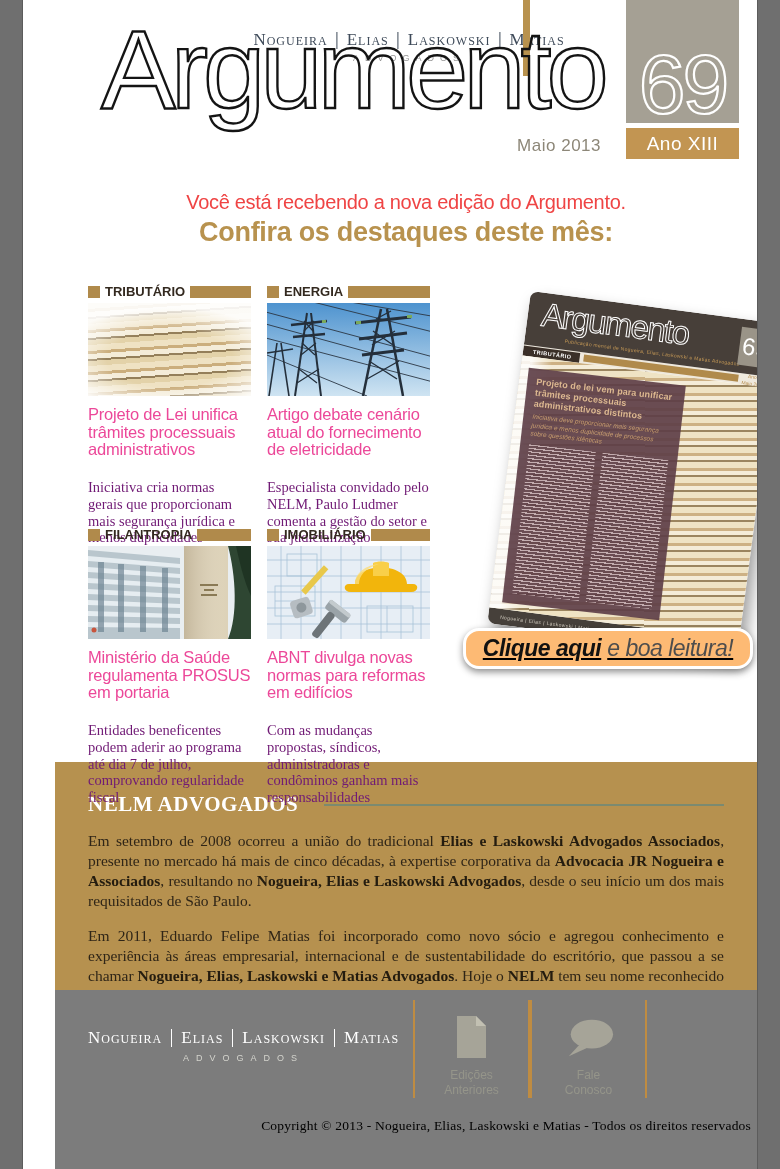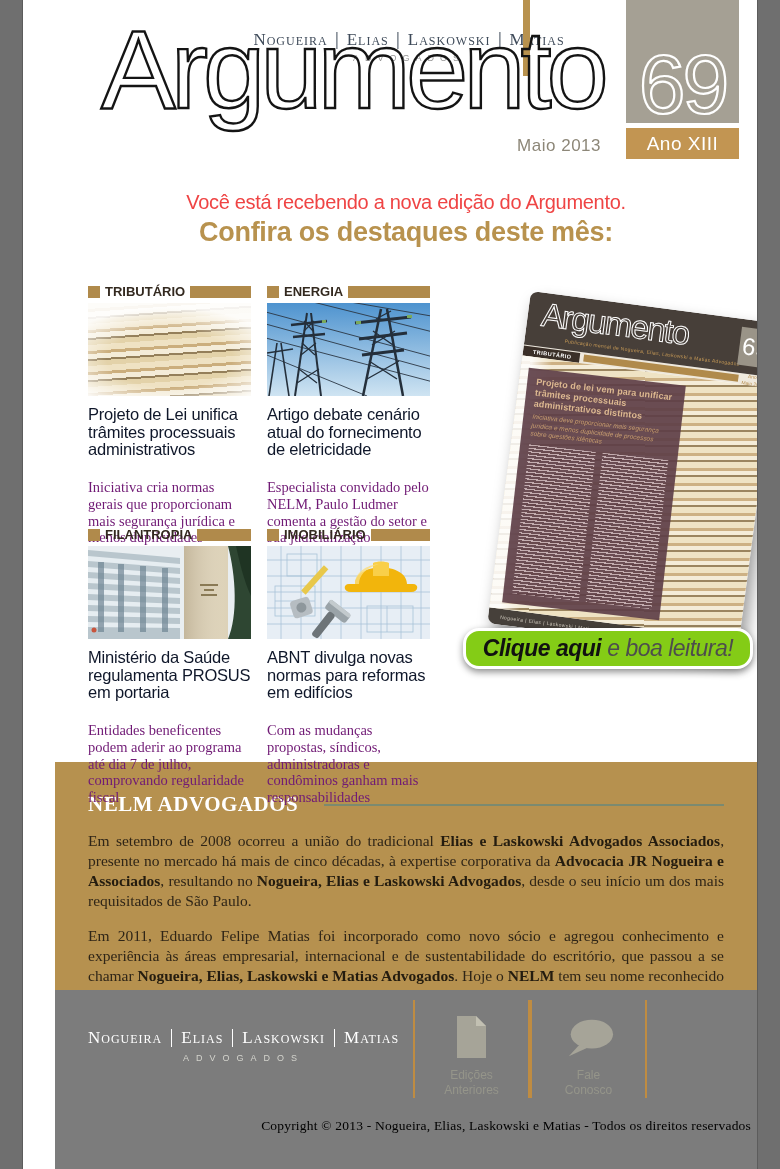--- a/index.html
+++ b/index.html
@@ -54,21 +54,21 @@
   .category { position:absolute; width:163px; }
   .cat-1 { left:33px;  top:20px; }
   .cat-2 { left:212px; top:20px; }
   .cat-3 { left:33px;  top:263px; }
   .cat-4 { left:212px; top:263px; }
   .cat-header { display:flex; align-items:center; height:13px; gap:5px; }
   .cat-square { width:12px; height:12px; background:#b08a4b; flex:0 0 auto; }
   .cat-label { font-size:13px; font-weight:bold; color:#33291f; letter-spacing:0; white-space:nowrap; }
   .cat-bar { flex:1; height:12px; background:#b08a4b; }
   .cat-photo { margin-top:5px; width:100%; height:93px; position:relative; overflow:hidden; }
-  .cat-headline { margin-top:10px; font-size:16.5px; font-weight:400; color:#0f172a; line-height:1.07; letter-spacing:-0.2px; }
+  .cat-headline { margin-top:10px; font-size:16.5px; font-weight:400; color:#ec4899; line-height:1.07; letter-spacing:-0.2px; }
   .cat-desc { margin-top:20px; font-family:"Liberation Serif","DejaVu Serif",serif;
     font-size:14.5px; color:#701a75; line-height:1.16; }
 
   
   .photo-papers { background:
     repeating-linear-gradient(176deg, #efe2c3 0 6px, #cbae7d 6px 9px, #f4ecd8 9px 14px, #947f5a 14px 16px, #e3d2a9 16px 21px);
   }
   .photo-papers::before { content:""; position:absolute; inset:0;
     background:radial-gradient(ellipse 70% 55% at 50% 60%, rgba(255,255,255,0) 55%, rgba(255,255,255,0.9) 100%); }
   .photo-blueprint { background:#e8f0f6; }
@@ -98,24 +98,24 @@
   .pv-headline { font-size:9px; font-weight:bold; color:#dcb890; line-height:1.2; letter-spacing:0.1px; }
   .pv-subhead { margin-top:4px; font-size:6.5px; font-style:italic; color:#c89d6e; line-height:1.25; }
   .pv-cols { display:flex; gap:7px; margin-top:7px; }
   .pv-col { flex:1; height:150px;
     background:repeating-linear-gradient(to bottom, rgba(226,206,208,0.75) 0 1.2px, rgba(0,0,0,0) 1.2px 3.4px); }
   .pv-footer { height:16px; background:#46403a; display:flex; align-items:center; padding-left:12px;
     font-size:5px; color:#cfc9bd; letter-spacing:0.4px; }
 
   
   .cta-button { position:absolute; left:408px; top:363px; width:290px; height:41px; z-index:5;
-    background:#84cc16; border:3px solid #ffffff; border-radius:16px;
+    background:#fdba74; border:3px solid #ffffff; border-radius:16px;
     box-shadow:0 3px 7px rgba(0,0,0,0.45);
     display:flex; align-items:center; justify-content:center; cursor:pointer;
-    font-size:23px; font-style:italic; white-space:nowrap; }
+    font-size:23px; font-style:italic; white-space:nowrap;text-decoration:underline; }
   .cta-bold { font-weight:bold; color:#111111; letter-spacing:-0.5px; }
   .cta-rest { color:#4d4d4d; margin-left:6px; letter-spacing:-0.5px; }
 
   
   .about { height:228px; background:#b6914f; padding:30px 33px 0 33px; }
   .about-titlerow { display:flex; align-items:center; gap:26px; }
   .about-title { font-family:"Liberation Serif","DejaVu Serif",serif; font-weight:bold;
     font-size:21px; color:#ffffff; letter-spacing:0.5px; white-space:nowrap; }
   .about-rule { flex:1; height:2px; background:#7b8a70; }
   .about p { margin-top:14px; font-family:"Liberation Serif","DejaVu Serif",serif;

